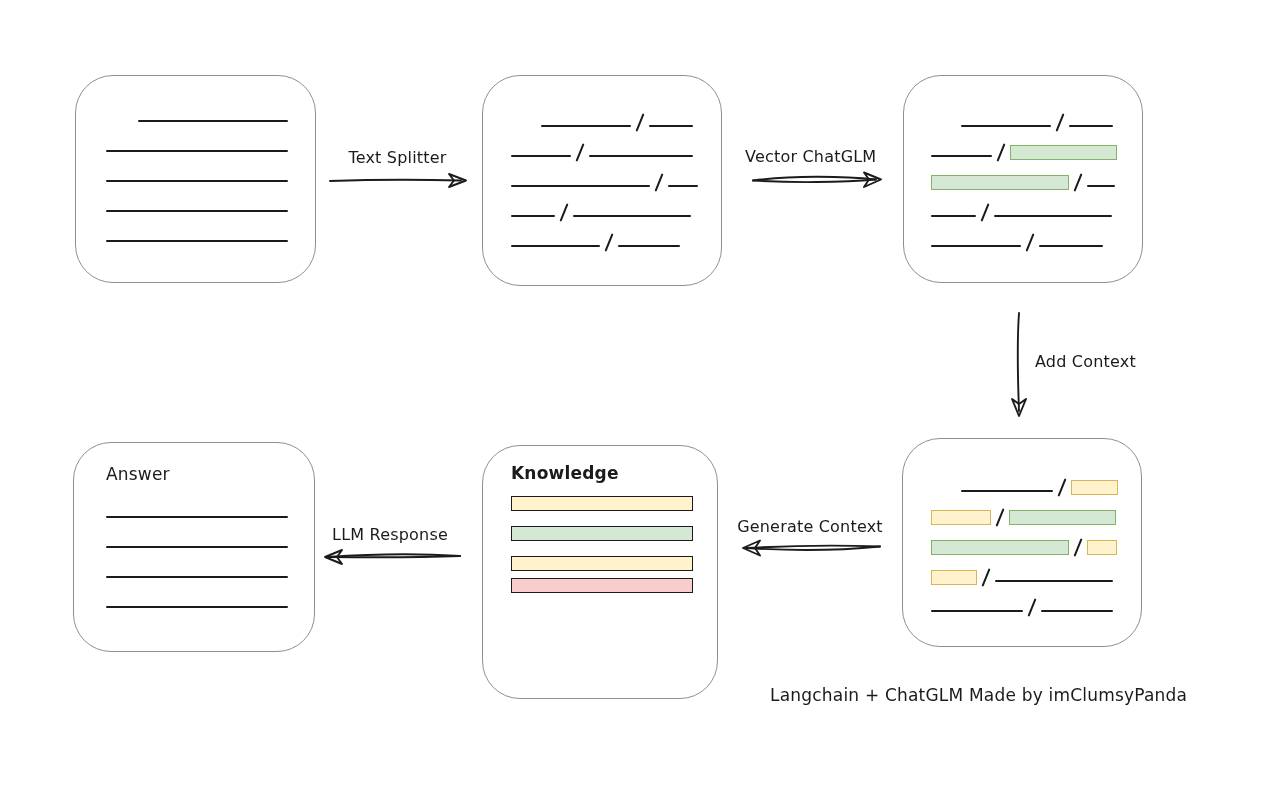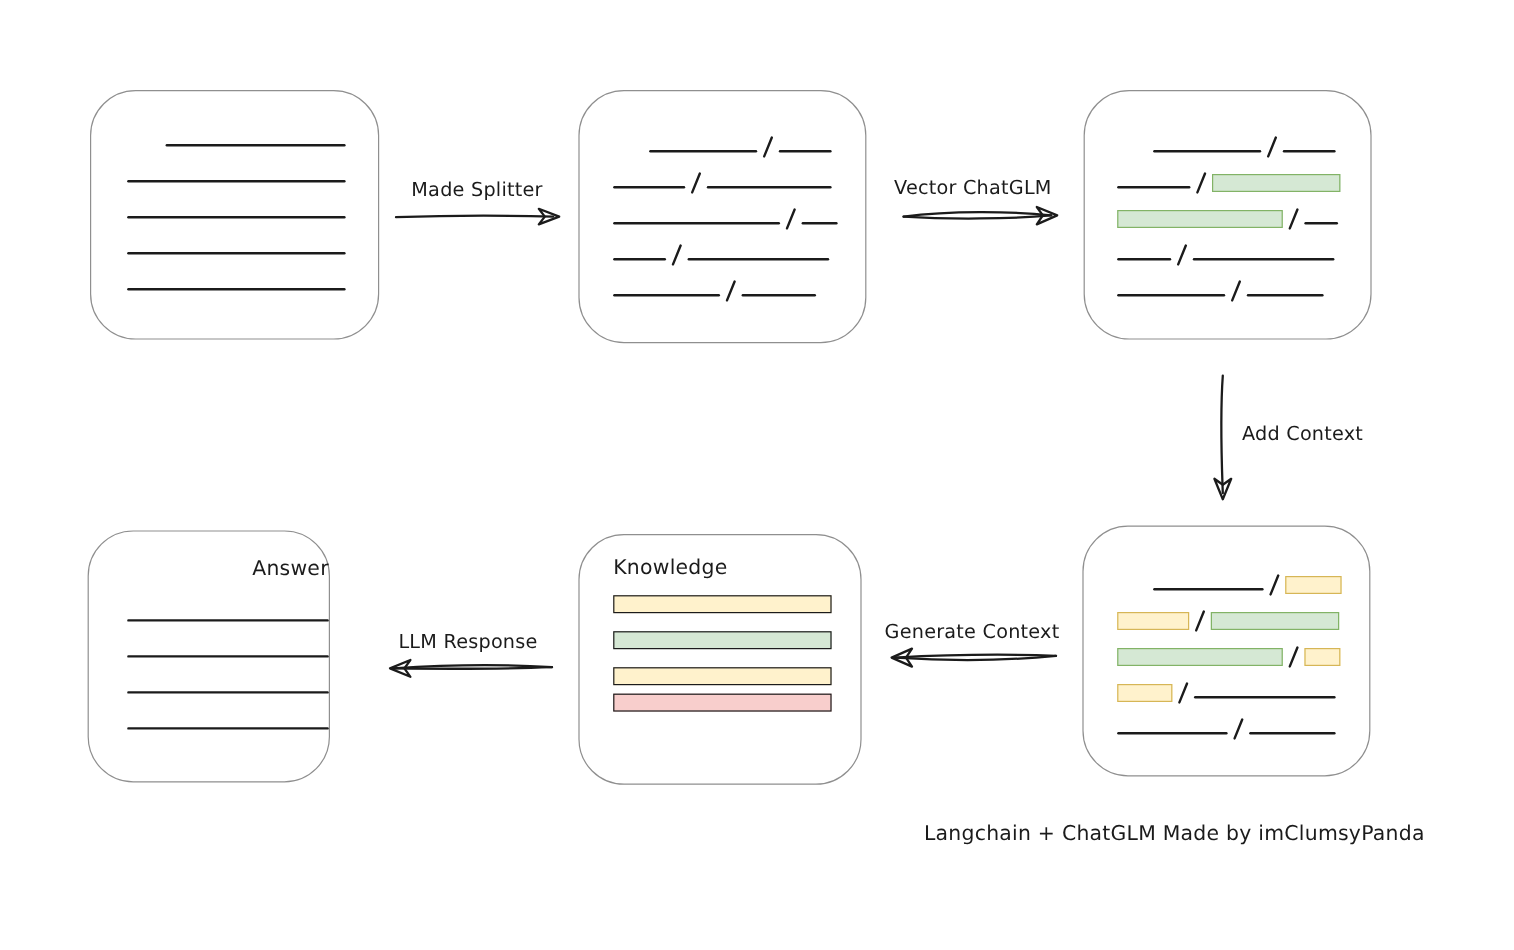--- a/index.html
+++ b/index.html
@@ -157,35 +157,35 @@
           <div class="seg-line" style="width: 118px;"></div>
         </div>
         <div class="row">
           <div class="seg-line" style="width: 92px;"></div>
           <div class="seg-slash"></div>
           <div class="seg-line" style="width: 72px;"></div>
         </div>
       </div>
   </div>
 
-  <div class="node" style="left:482px;top:445px;width:236px;height:209px;">
+  <div class="node" style="left:482px;top:445px;width:236px;height:254px;font-weight:bold;">
     <div style="padding:16px 0 0 28px;">
       <div class="node-title">Knowledge</div>
       <div style="margin-top:12px;">
           <div class="bar seg-yellow"></div>
           <div class="bar seg-green" style="margin-top: 15px;"></div>
           <div class="bar seg-yellow" style="margin-top: 15px;"></div>
         </div>
       <div style="margin-top:7px;">
           <div class="bar seg-red"></div>
         </div>
     </div>
   </div>
 
-  <div class="node" style="left:73px;top:442px;width:202px;height:210px;text-align:right;">
+  <div class="node" style="left:73px;top:442px;width:242px;height:210px;">
     <div style="padding:20px 0 0 32px;">
       <div class="node-title">Answer</div>
       <div class="rows" style="margin-top:4px;">
           <div class="row">
             <div class="seg-line" style="width: 182px;"></div>
           </div>
           <div class="row">
             <div class="seg-line" style="width: 182px;"></div>
           </div>
           <div class="row">
@@ -217,20 +217,20 @@
       <path d="M880,546.5 C840,545 792,545.5 746,548"></path>
       <path d="M760,540.5 L743,548 L760,555.5 L755,548 Z"></path>
     </g>
     <g>
       <path d="M460,556 C420,553.5 372,554 328,557"></path>
       <path d="M460,556 C420,557.5 372,557.5 328,557"></path>
       <path d="M342,550 L325,557 L342,564 L337,557 Z"></path>
     </g>
   </svg>
 
-  <div class="arrow-label" style="left:325px;top:149px;width:145px;">Made Splitter</div>
+  <div class="arrow-label" style="left:325px;top:149px;width:145px;">Text Splitter</div>
   <div class="arrow-label" style="left:745px;top:148px;width:130px;">Vector ChatGLM</div>
   <div class="arrow-label" style="left:1035px;top:353px;text-align:right;">Add Context</div>
   <div class="arrow-label" style="left:735px;top:518px;width:150px;">Generate Context</div>
   <div class="arrow-label" style="left:325px;top:526px;width:130px;">LLM Response</div>
 
   <div class="credit">Langchain + ChatGLM Made by imClumsyPanda</div>
 </div>
 
 </body></html>

